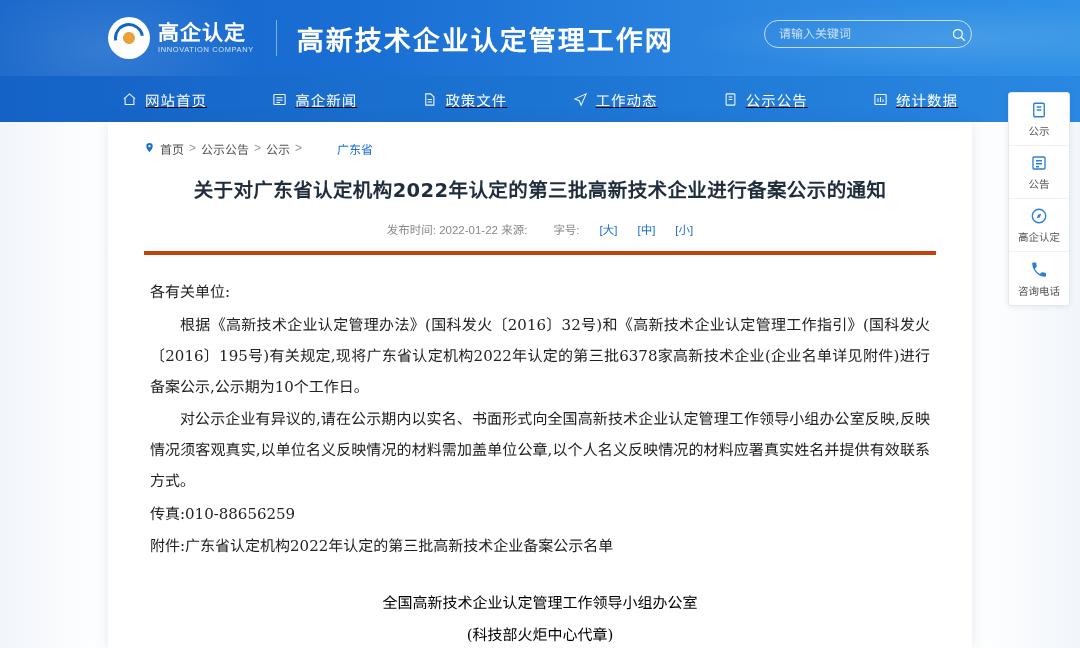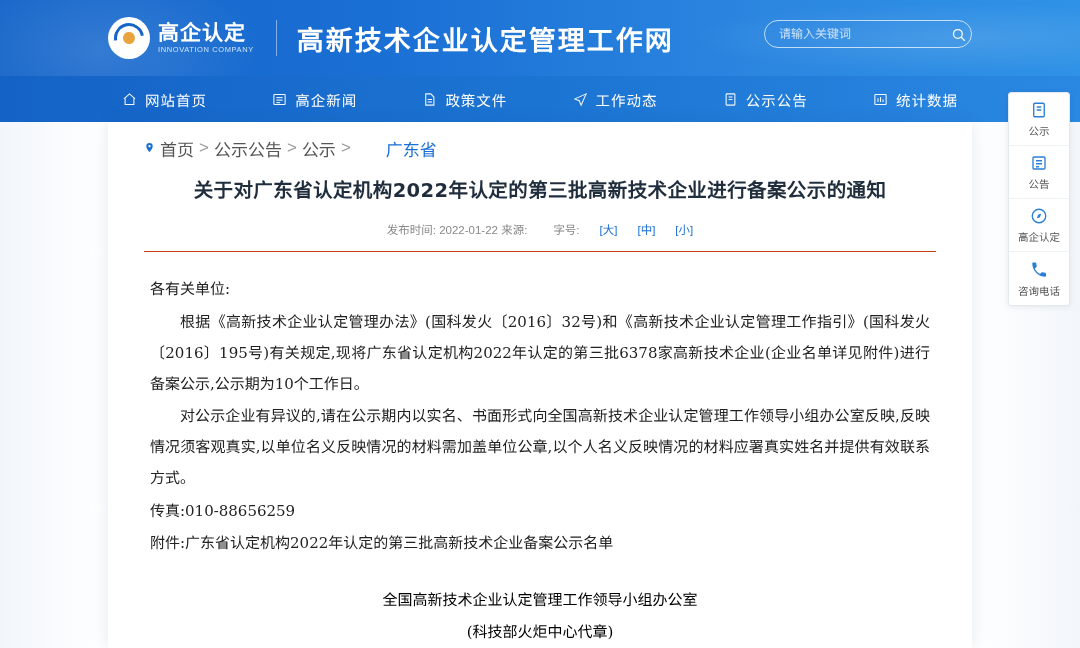--- a/index.html
+++ b/index.html
@@ -123,20 +123,21 @@
     width: 26px; height: 26px;
     display: flex; align-items: center; justify-content: center;
     color: #ffffff;
   }
 
   
   .nav {
     height: 46px;
     background: linear-gradient(90deg, #1462c6 0%, #1c74d2 50%, #2a88e2 100%);
     position: relative;
+    text-decoration: underline;
   }
   .nav-inner {
     width: 864px;
     margin: 0 auto;
     height: 46px;
     display: flex;
     align-items: center;
     justify-content: space-between;
     padding: 0 14px;
   }
@@ -171,32 +172,32 @@
     margin: 0 auto;
     min-height: 526px;
     background: #ffffff;
     box-shadow: 0 0 14px rgba(31,74,130,0.13);
     padding: 0 36px;
   }
 
   .breadcrumb {
     display: flex; align-items: center;
     gap: 5px;
-    font-size: 17px;
+    font-size: 12px;
     color: #555;
     height: 44px;
     padding-top: 8px;
   }
   .pin-ic { color: #1a6fd4; font-size: 13px; line-height: 1; }
   .breadcrumb a { color: #555; text-decoration: none; }
   .breadcrumb .sep { color: #999; }
   .breadcrumb .current { color: #1a6fd4; margin-left: 30px; }
 
   .title-area {
-    border-bottom: 1px solid #c2410c;
+    border-bottom: 4px solid #c2410c;
     padding: 10px 0 14px;
     text-align: center;
   }
   .doc-title {
     font-size: 19.5px;
     font-weight: bold;
     color: #1f2d3d;
     font-family: "DejaVu Sans", sans-serif;
     line-height: 1.5;
     letter-spacing: 0.4px;

